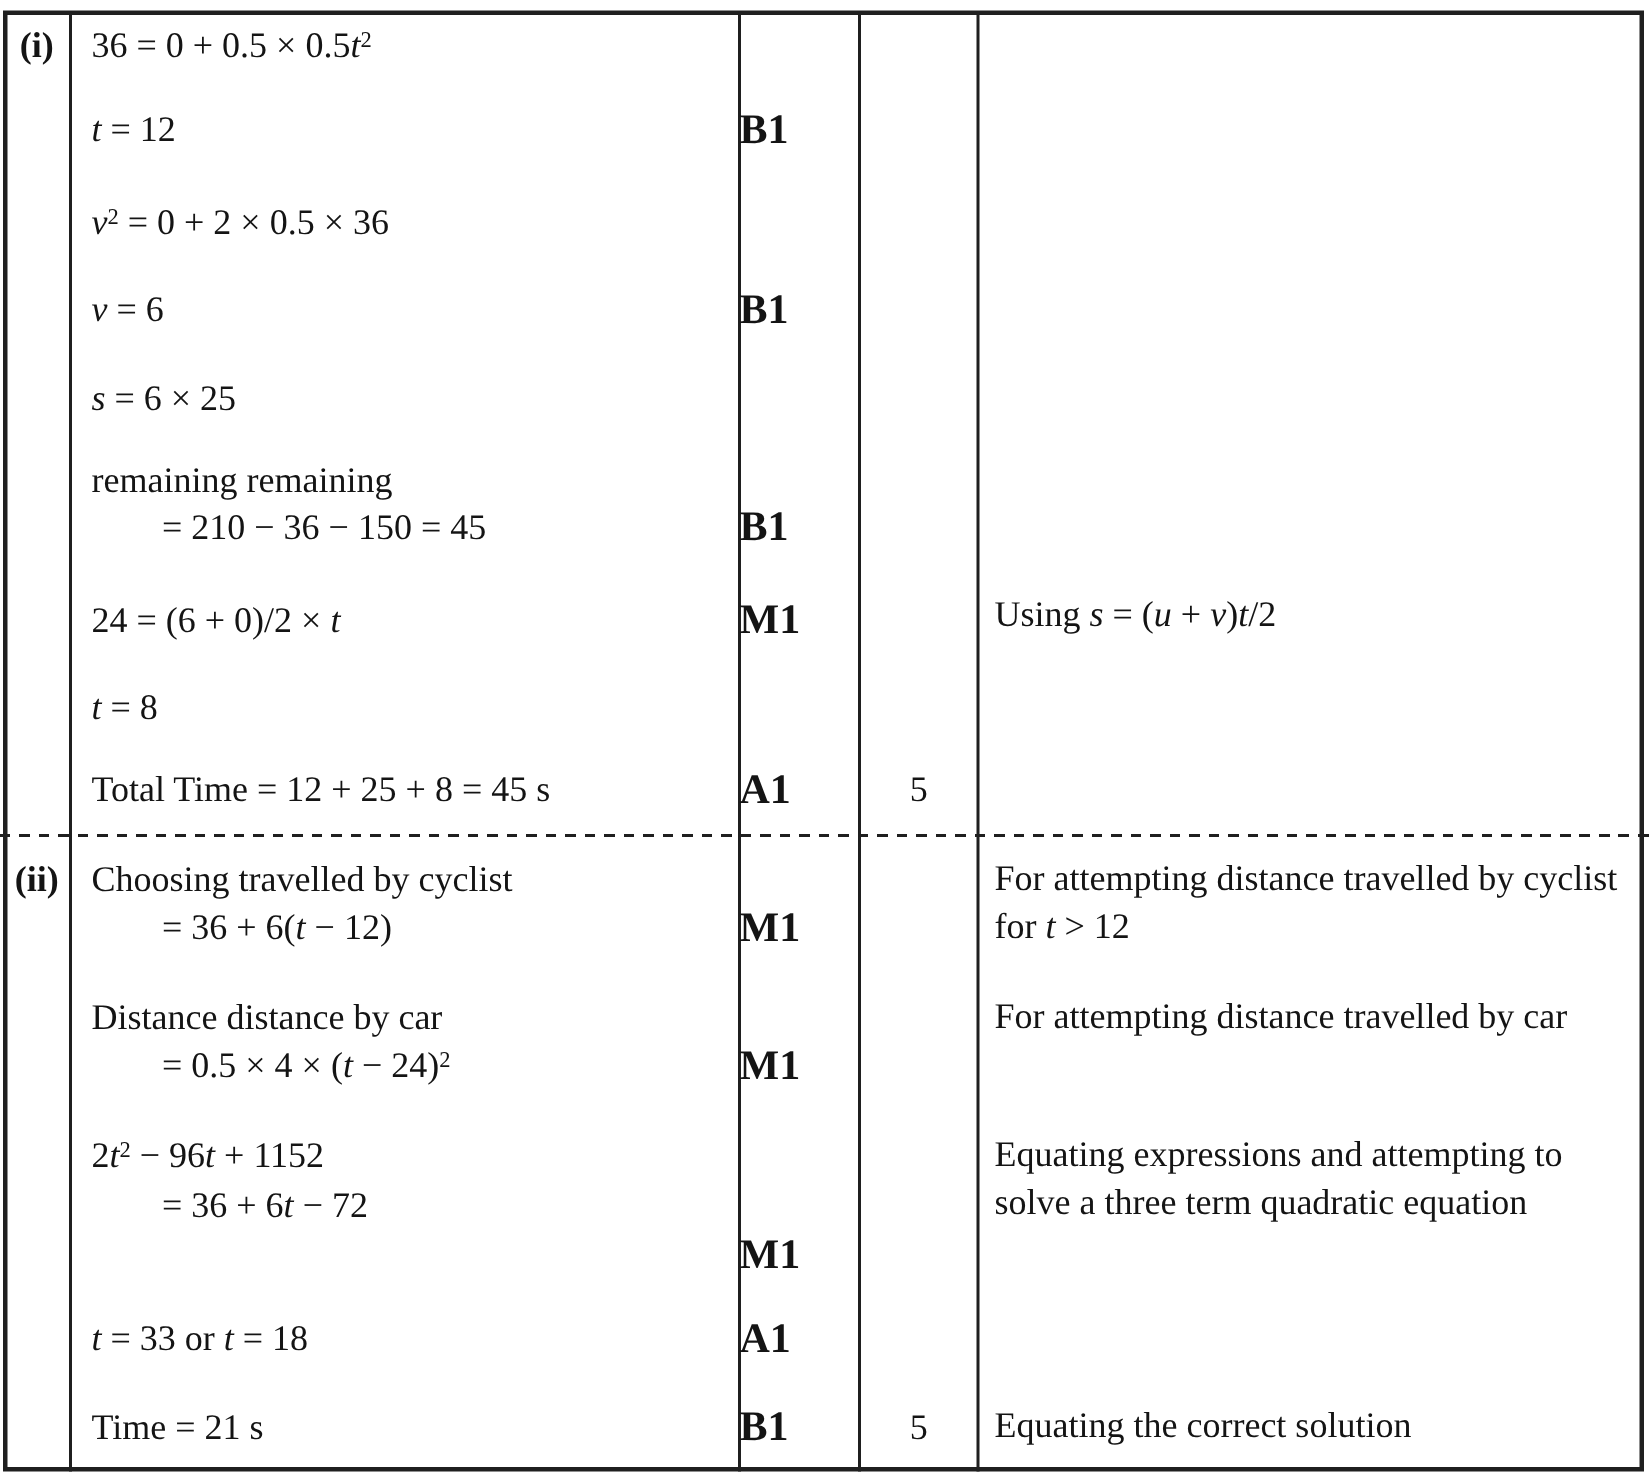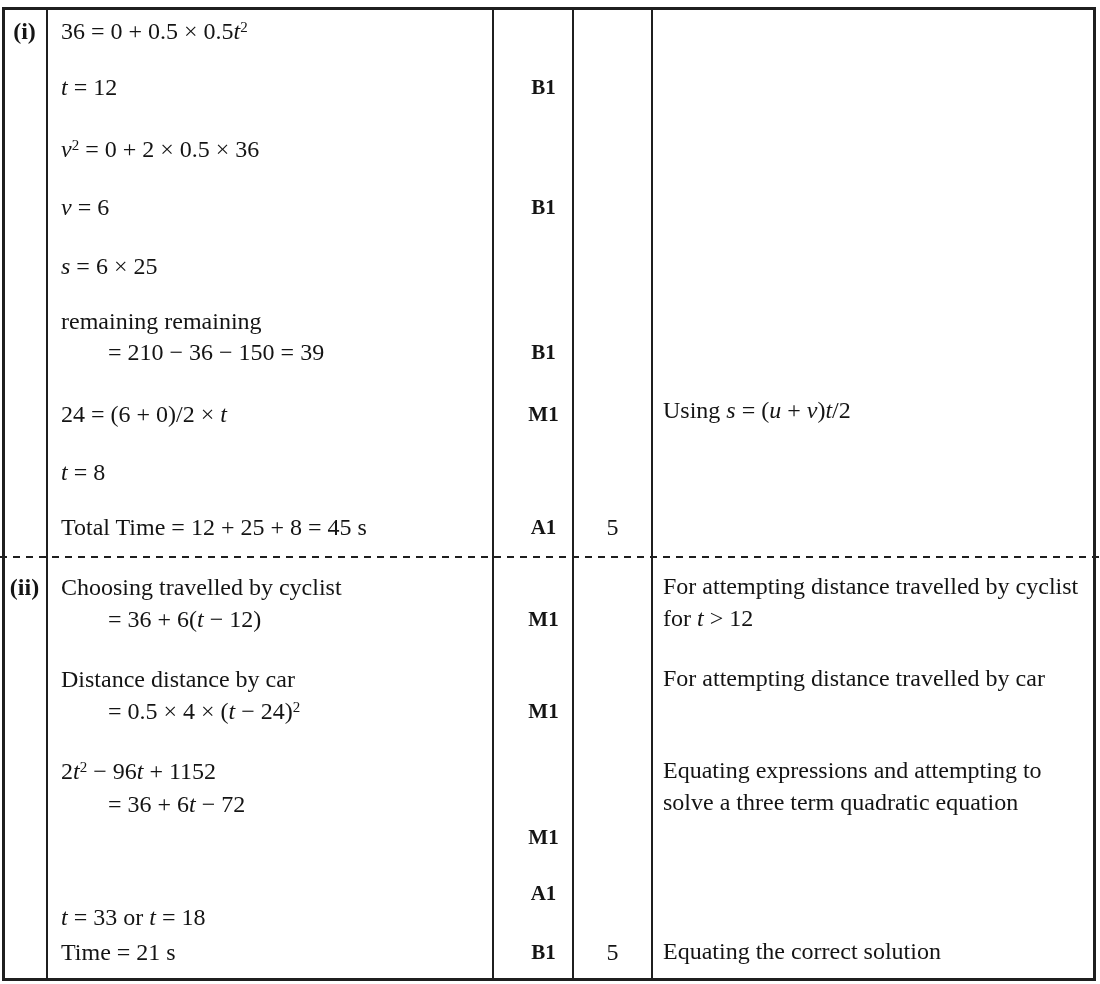--- a/index.html
+++ b/index.html
@@ -28,22 +28,22 @@
 
   
   .line {
     position:absolute; font-size:24px; line-height:30px; white-space:pre;
   }
   .part-label {
     position:absolute; left:2px; width:45px; text-align:center;
     font-size:24px; line-height:30px; font-weight:bold;
   }
   .mark {
-    position:absolute; left:493px; width:101px; text-align:center;
-    font-size:21px; line-height:30px; font-weight:bold;
+    position:absolute; left:493px; width:101px; text-align:left;
+    font-size:28px; line-height:30px; font-weight:bold;
   }
   .total {
     position:absolute; left:573px; width:79px; text-align:center;
     font-size:24px; line-height:30px;
   }
   .comment {
     position:absolute; left:663px; width:418px;
     font-size:24px; line-height:32px; white-space:normal;
   }
   sup { font-size:15px; line-height:0; vertical-align:7px; }
@@ -62,21 +62,21 @@
   <div class="dashed-line" style="top:556px"></div>
 
   <div class="part-label" style="top:16px">(i)</div>
 
   <div class="line" style="left:61px; top:16px">36 = 0 + 0.5 × 0.5<i>t</i><sup>2</sup></div>
   <div class="line" style="left:61px; top:72px"><i>t</i> = 12</div>
   <div class="line" style="left:61px; top:134px"><i>v</i><sup>2</sup> = 0 + 2 × 0.5 × 36</div>
   <div class="line" style="left:61px; top:192px"><i>v</i> = 6</div>
   <div class="line" style="left:61px; top:251px"><i>s</i> = 6 × 25</div>
   <div class="line" style="left:61px; top:306px">remaining remaining</div>
-  <div class="line" style="left:108px; top:337px">= 210 − 36 − 150 = 39</div>
+  <div class="line" style="left:108px; top:337px">= 210 − 36 − 150 = 45</div>
   <div class="line" style="left:61px; top:399px">24 = (6 + 0)/2 × <i>t</i></div>
   <div class="line" style="left:61px; top:457px"><i>t</i> = 8</div>
   <div class="line" style="left:61px; top:512px">Total Time = 12 + 25 + 8 = 45 s</div>
 
   <div class="mark" style="top:72px">B1</div>
   <div class="mark" style="top:192px">B1</div>
   <div class="mark" style="top:337px">B1</div>
   <div class="mark" style="top:399px">M1</div>
   <div class="mark" style="top:512px">A1</div>
 
@@ -85,21 +85,21 @@
   <div class="comment" style="top:394px">Using <i>s</i> = (<i>u</i> + <i>v</i>)<i>t</i>/2</div>
 
   <div class="part-label" style="top:572px">(ii)</div>
 
   <div class="line" style="left:61px; top:572px">Choosing travelled by cyclist</div>
   <div class="line" style="left:108px; top:604px">= 36 + 6(<i>t</i> − 12)</div>
   <div class="line" style="left:61px; top:664px">Distance distance by car</div>
   <div class="line" style="left:108px; top:696px">= 0.5 × 4 × (<i>t</i> − 24)<sup>2</sup></div>
   <div class="line" style="left:61px; top:756px">2<i>t</i><sup>2</sup> − 96<i>t</i> + 1152</div>
   <div class="line" style="left:108px; top:789px">= 36 + 6<i>t</i> − 72</div>
-  <div class="line" style="left:61px; top:902px"><i>t</i> = 33 or <i>t</i> = 18</div>
+  <div class="line" style="left:61px; top:878px"><i>t</i> = 33 or <i>t</i> = 18</div>
   <div class="line" style="left:61px; top:937px">Time = 21 s</div>
 
   <div class="mark" style="top:604px">M1</div>
   <div class="mark" style="top:696px">M1</div>
   <div class="mark" style="top:822px">M1</div>
   <div class="mark" style="top:878px">A1</div>
   <div class="mark" style="top:937px">B1</div>
 
   <div class="total" style="top:937px">5</div>
 

